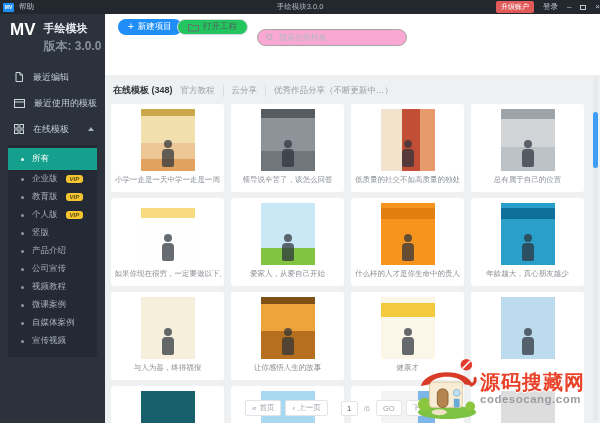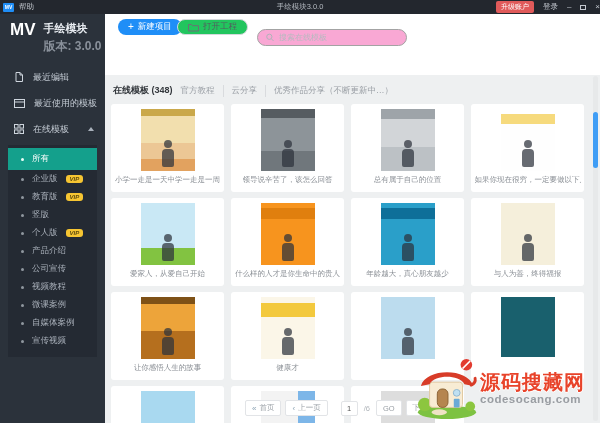--- a/index.html
+++ b/index.html
@@ -140,26 +140,26 @@
           <span>企业版</span>
           <span class="vip">VIP</span>
         </div>
       <div class="sub-item">
           <span class="dot"></span>
           <span>教育版</span>
           <span class="vip">VIP</span>
         </div>
       <div class="sub-item">
           <span class="dot"></span>
-          <span>竖版</span>
-        </div>
-      <div class="sub-item">
-          <span class="dot"></span>
           <span>个人版</span>
           <span class="vip">VIP</span>
+        </div>
+      <div class="sub-item">
+          <span class="dot"></span>
+          <span>竖版</span>
         </div>
       <div class="sub-item">
           <span class="dot"></span>
           <span>产品介绍</span>
         </div>
       <div class="sub-item">
           <span class="dot"></span>
           <span>公司宣传</span>
         </div>
       <div class="sub-item">
@@ -209,20 +209,24 @@
   </div>
 
   <div class="grid">
     <div class="card">
         <div class="thumb" style="background:linear-gradient(180deg,#caa84a 0%,#caa84a 12%,#f2dfae 12%,#f2dfae 55%,#ecc795 55%,#ecc795 80%,#e2a25f 80%)"></div>
         <div class="caption">小学一走是一天中学一走是一周</div>
       </div>
     <div class="card">
         <div class="thumb" style="background:linear-gradient(180deg,#565c61 0%,#565c61 14%,#8d9499 14%,#8d9499 68%,#70777c 68%)"></div>
         <div class="caption">领导说辛苦了，该怎么回答</div>
+      </div>
+    <div class="card">
+        <div class="thumb" style="background:linear-gradient(90deg,#f2e3cd 0%,#f2e3cd 38%,#c14e35 38%,#c14e35 72%,#e79a6b 72%)"></div>
+        <div class="caption">低质量的社交不如高质量的独处</div>
       </div>
     <div class="card">
         <div class="thumb" style="background:linear-gradient(180deg,#9ea4a9 0%,#9ea4a9 16%,#d2d5d8 16%,#d2d5d8 62%,#bcc1c5 62%)"></div>
         <div class="caption">总有属于自己的位置</div>
       </div>
     <div class="card">
         <div class="thumb" style="background:linear-gradient(180deg,#ffffff 0%,#ffffff 8%,#f6da7d 8%,#f6da7d 24%,#fefefe 24%)"></div>
         <div class="caption">如果你现在很穷，一定要做以下几件事</div>
       </div>
     <div class="card">

